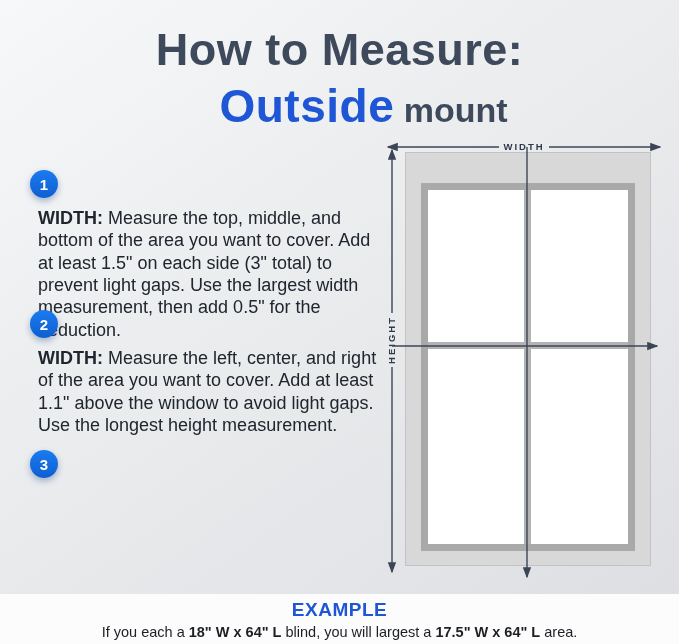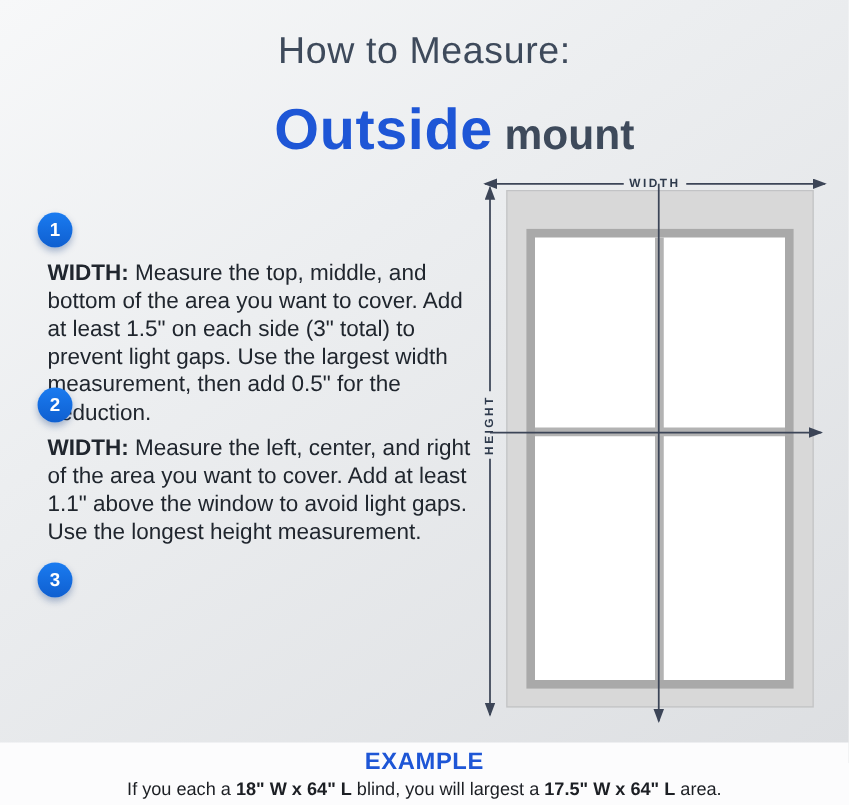--- a/index.html
+++ b/index.html
@@ -16,26 +16,26 @@
   
   .title-wrap {
     position: absolute;
     top: 24px;
     left: 0;
     width: 100%;
     text-align: center;
     color: #3e4a5b;
   }
   .title-line1 {
-    font-size: 30px;
-    font-weight: 400;
+    font-size: 45px;
+    font-weight: 700;
     letter-spacing: 0.5px;
   }
   .title-line2 {
-    margin-top: 18px;
+    margin-top: 3px;
     font-size: 34px;
     font-weight: 700;
     padding-left: 48px;
   }
   .title-highlight {
     color: #1e56d6;
     font-size: 46px;
     font-weight: 800;
     letter-spacing: 0.5px;
   }

